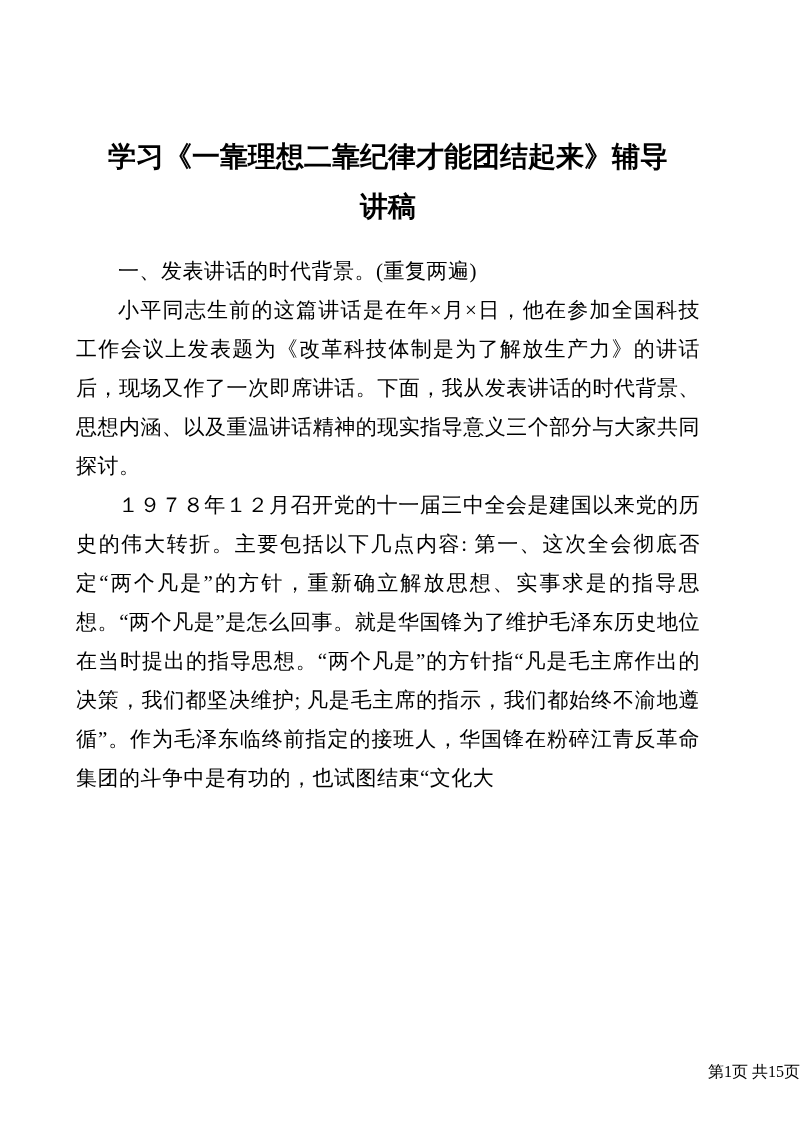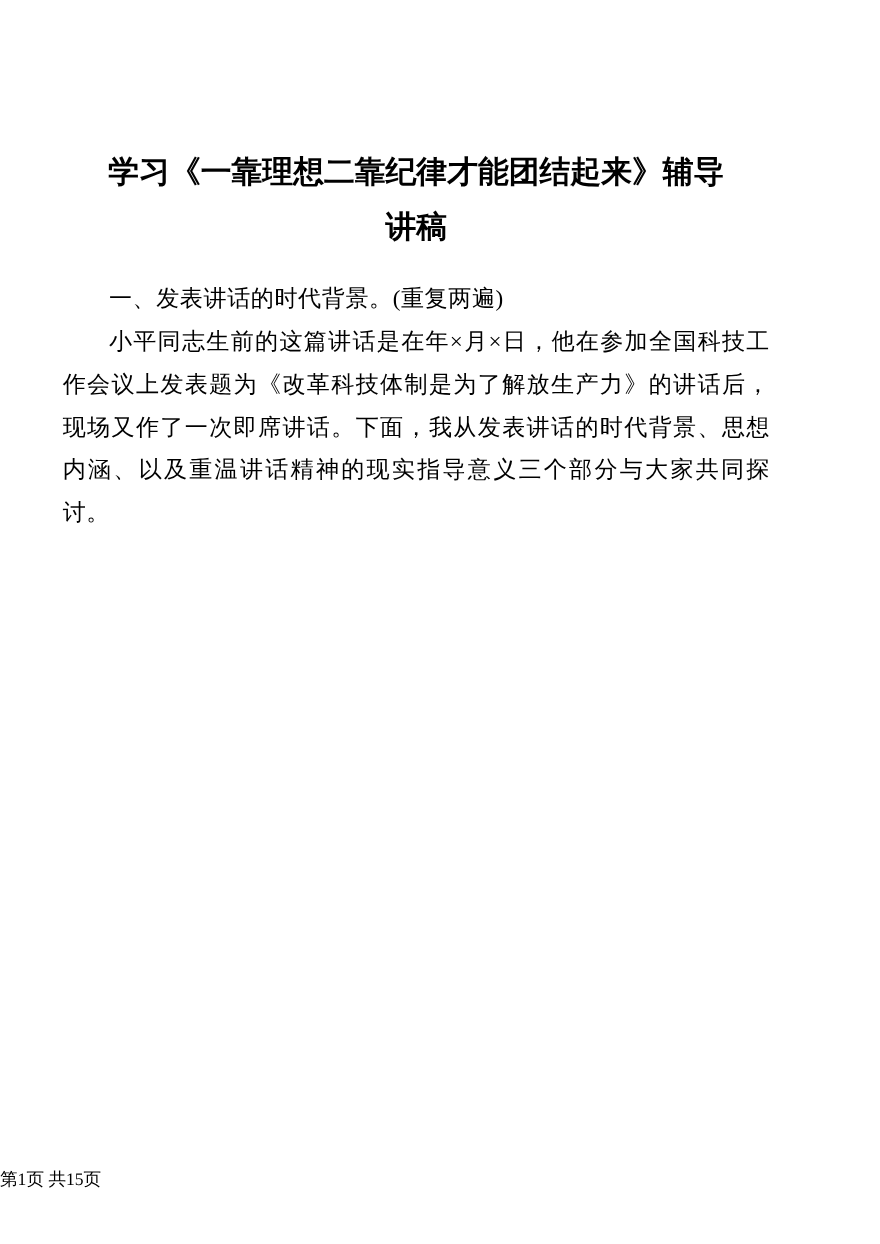--- a/index.html
+++ b/index.html
@@ -11,21 +11,21 @@
     position: relative;
     width: 800px;
     height: 1131px;
     background: #ffffff;
     color: #000000;
     font-family: "Liberation Serif", "DejaVu Serif", serif;
     overflow: hidden;
     box-sizing: border-box;
   }
   .content {
-    padding: 132px 100px 0 57px;
+    padding: 132px 100px 0 76px;
     box-sizing: border-box;
   }
   .doc-title {
     font-size: 28px;
     font-weight: bold;
     text-align: center;
     line-height: 50px;
     margin: 0 0 20px 0;
   }
   .paragraphs p {
@@ -34,39 +34,40 @@
     line-height: 39px;
     text-align: justify;
     text-indent: 2em;
     letter-spacing: 0.5px;
   }
   .page-footer {
     position: absolute;
     left: 0;
     right: 0;
     bottom: 48px;
-    text-align: left;
+    text-align: right;
     font-size: 16px;
     color: #000000;
   }
 </style>
 </head>
 <body>
 
 <div class="page">
   <div class="content">
 
     <h1 class="doc-title">
       <div>学习《一靠理想二靠纪律才能团结起来》辅导</div>
       <div>讲稿</div>
     </h1>
 
     <div class="paragraphs">
       <p>一、发表讲话的时代背景。(重复两遍)</p>
       <p>小平同志生前的这篇讲话是在年×月×日，他在参加全国科技工作会议上发表题为《改革科技体制是为了解放生产力》的讲话后，现场又作了一次即席讲话。下面，我从发表讲话的时代背景、思想内涵、以及重温讲话精神的现实指导意义三个部分与大家共同探讨。</p>
+      <p>１９７８年１２月召开党的十一届三中全会是建国以来党的历史的伟大转折。主要包括以下几点内容: 第一、这次全会彻底否定“两个凡是”的方针，重新确立解放思想、实事求是的指导思想。“两个凡是”是怎么回事。就是华国锋为了维护毛泽东历史地位在当时提出的指导思想。“两个凡是”的方针指“凡是毛主席作出的决策，我们都坚决维护; 凡是毛主席的指示，我们都始终不渝地遵循”。作为毛泽东临终前指定的接班人，华国锋在粉碎江青反革命集团的斗争中是有功的，也试图结束“文化大</p>
     </div>
 
   </div>
 
   <div class="page-footer">
     <span>第1页 共15页</span>
   </div>
 </div>
 
 </body></html>

